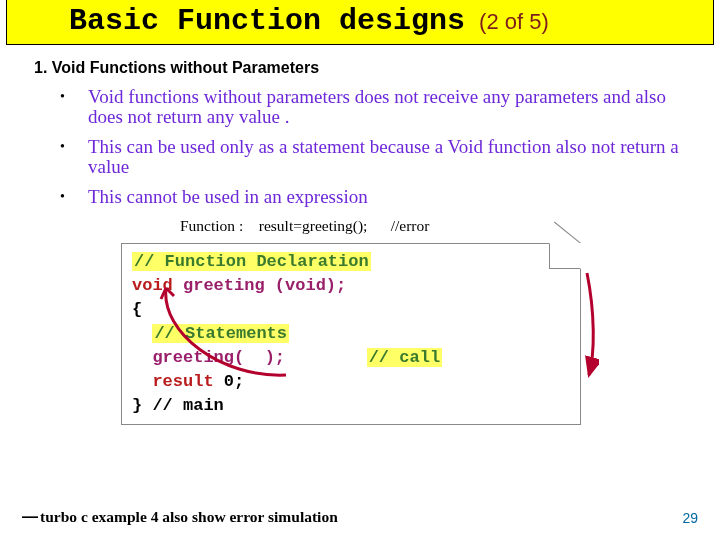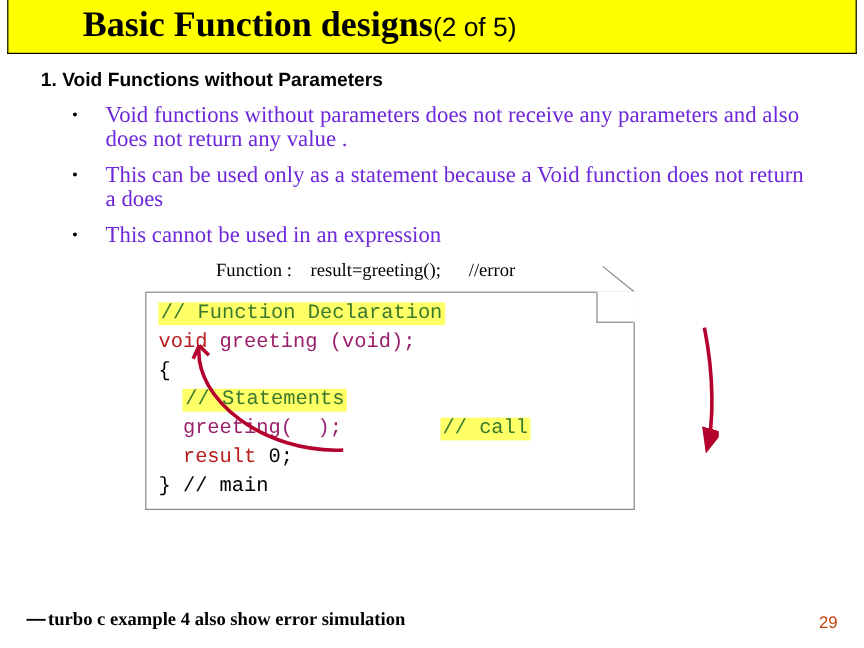--- a/index.html
+++ b/index.html
@@ -14,30 +14,31 @@
   .title-bar {
     background: #ffff00;
     border: 1px solid #000;
     border-top: none;
     margin: 0 6px 0 6px;
     padding: 4px 12px 6px 12px;
     display: flex;
     align-items: baseline;
   }
   .title-main {
-    font-family: Liberation Serif, serif;
+    font-family: Liberation Mono, monospace;
     font-weight: bold;
     font-size: 30px;
     color: #000;
     margin-left: 50px;
   }
   .title-count {
     font-family: Arial, Helvetica, sans-serif;
     font-size: 22px;
-    color: #000000;
+    color: #7f1d1d;
+    margin-left: 14px;
   }
   .heading1 {
     font-family: "Arial Black", Arial, sans-serif;
     font-weight: 900;
     font-size: 16px;
     color: #000;
     margin: 14px 0 10px 34px;
   }
   .bullets {
     margin: 0 40px 0 60px;
@@ -63,29 +64,29 @@
     font-size: 15.5px;
     margin-left: 120px;
     margin-top: 2px;
   }
   .code-fig {
     width: 478px;
     margin: 8px auto 0 auto;
     position: relative;
   }
   .paper {
-    width: 408px;
+    width: 460px;
     background: #fff;
     border: 1px solid #888;
     position: relative;
     padding: 6px 10px 6px 10px;
     font-family: "Courier New", monospace;
     font-size: 17px;
     line-height: 24px;
-    font-weight: normal;
+    font-weight: bold;
   }
   .fold {
     position: absolute;
     top: -1px; right: -1px;
     width: 32px; height: 26px;
     background: #fff;
     border-left: 1px solid #888;
     border-bottom: 1px solid #888;
   }
   .fold::after{
@@ -129,21 +130,21 @@
     font-weight: bold;
     font-size: 16px;
     margin-right:2px;
   }
   .foot-text{
     font-size: 15.5px;
     font-weight: bold;
     flex:1;
   }
   .pagenum{
-    color:#c2410c;
+    color:#0369a1;
     font-family: Arial, sans-serif;
     font-size: 14px;
   }
 </style>
 </head>
 <body>
 
 <div class="title-bar">
   <span class="title-main">Basic Function designs</span>
   <span class="title-count">(2 of 5)</span>
@@ -151,21 +152,21 @@
 
 <div class="heading1">1. Void Functions without Parameters</div>
 
 <div class="bullets">
   <div class="bullet-row">
     <div class="dot">•</div>
     <div class="btxt">Void functions without parameters  does not receive any parameters and also does not return any value .</div>
   </div>
   <div class="bullet-row">
     <div class="dot">•</div>
-    <div class="btxt">This  can be used only as a statement because a Void function does not  return a does</div>
+    <div class="btxt">This  can be used only as a statement because a Void function also not  return a value</div>
   </div>
   <div class="bullet-row">
     <div class="dot">•</div>
     <div class="btxt">This cannot be used in an expression</div>
   </div>
   <div class="example-line">
     <span>Function :</span>
     &nbsp;&nbsp;&nbsp;<span>result=greeting();</span>
     &nbsp;&nbsp;&nbsp;&nbsp;&nbsp;<span>//error</span>
   </div>

